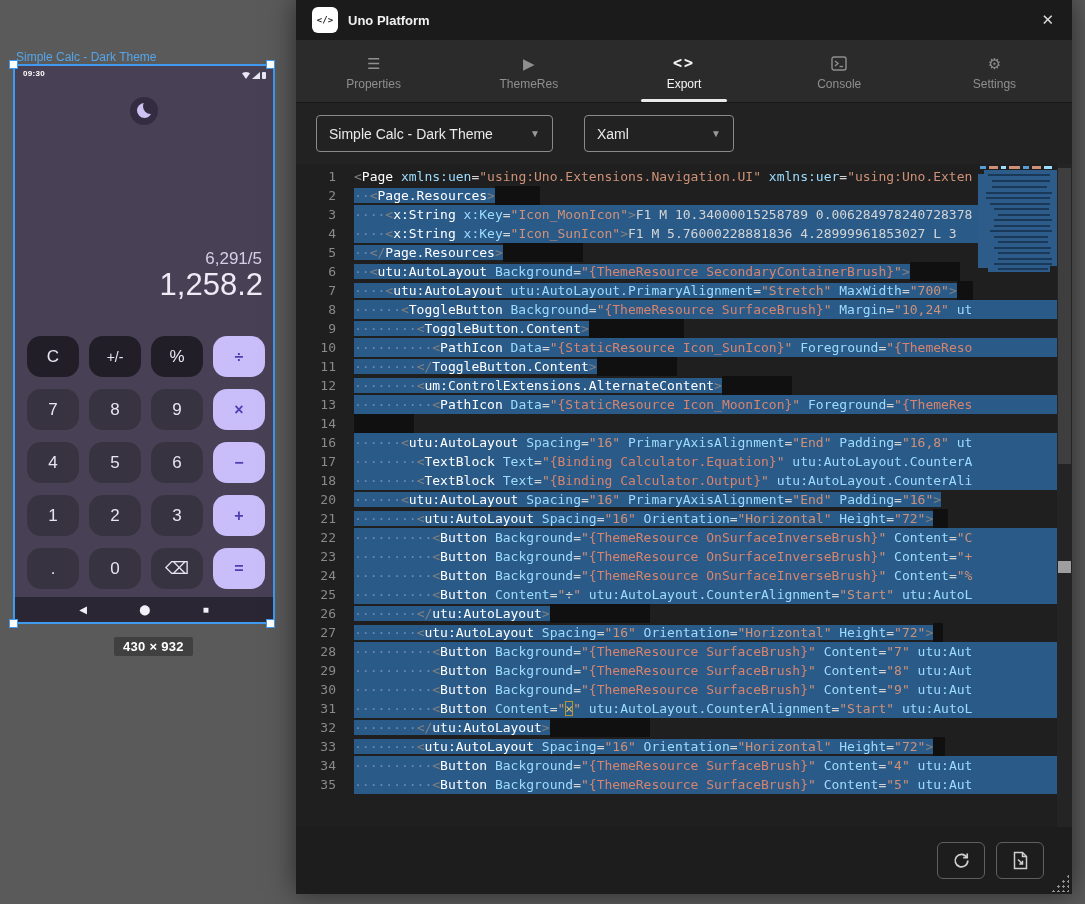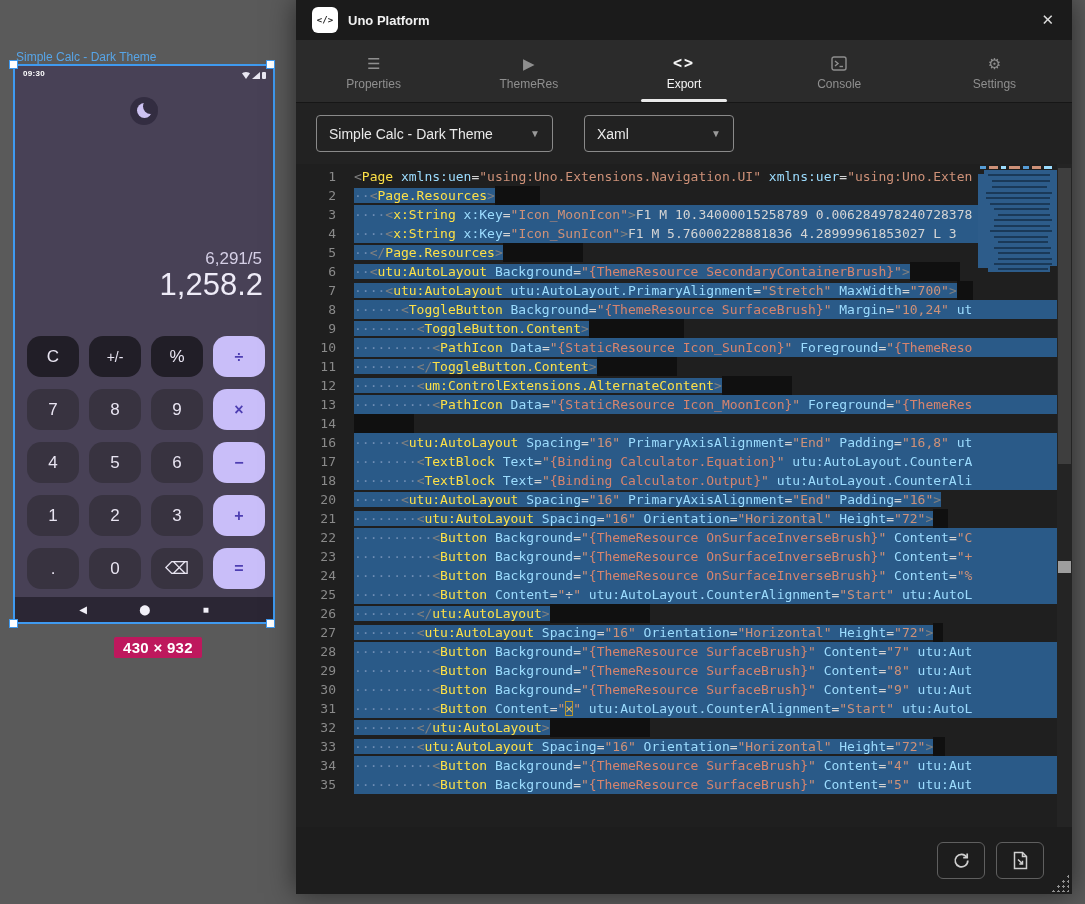--- a/index.html
+++ b/index.html
@@ -3,21 +3,21 @@
 <meta charset="utf-8">
 <style>
   html,body{margin:0;padding:0;width:1085px;height:904px;overflow:hidden;background:#5a5a5a;
     font-family:"Liberation Sans",sans-serif;-webkit-font-smoothing:antialiased;}
   
   #canvas{position:absolute;left:0;top:0;width:296px;height:904px;background:#5a5a5a;}
   #frame-label{position:absolute;left:16px;top:50px;font-size:12px;color:#57a5e8;}
   #phone{position:absolute;left:13px;top:64px;width:262px;height:560px;box-sizing:border-box;
     border:2px solid #3f9af0;background:#484156;}
   .handle{position:absolute;width:9px;height:9px;background:#fff;border:1px solid #3f9af0;box-sizing:border-box;}
-  #size-badge{position:absolute;left:114px;top:637px;background:#be185d;color:#fff;font-size:15px;
+  #size-badge{position:absolute;left:114px;top:637px;background:#404040;color:#fff;font-size:13px;
     font-weight:bold;padding:2px 9px;border-radius:2px;letter-spacing:.3px;}
   #status-time{position:absolute;left:8px;top:3px;font-size:8px;font-weight:bold;color:#fff;letter-spacing:.3px;}
   #status-icons{position:absolute;right:7px;top:5px;display:flex;gap:2px;align-items:flex-end;height:8px;}
   .wifi{width:8px;height:7px;background:#e9e7f2;clip-path:polygon(50% 100%,0 18%,18% 6%,50% 0,82% 6%,100% 18%);}
   .signal{width:8px;height:7px;background:#e9e7f2;clip-path:polygon(100% 0,100% 100%,0 100%);}
   .battery{width:4px;height:7px;background:#e9e7f2;border-radius:1px;}
   #moon-btn{position:absolute;left:50%;margin-left:-14px;top:31px;width:28px;height:28px;border-radius:50%;
     background:#332d41;overflow:hidden;}
   #moon-btn .m1{position:absolute;left:7px;top:6px;width:15px;height:15px;border-radius:50%;background:#cdc2f2;}
   #moon-btn .m2{position:absolute;left:13px;top:2px;width:15px;height:15px;border-radius:50%;background:#332d41;}
@@ -61,21 +61,21 @@
   
   #editor{position:relative;height:663px;background:#1f1f1f;overflow:hidden;
     font-family:"DejaVu Sans Mono","Liberation Mono",monospace;font-size:13px;}
   #lines{position:absolute;left:0;top:3px;right:15px;}
   .line{display:flex;height:19px;line-height:19px;white-space:pre;}
   .num{width:40px;text-align:right;color:#8a8a8a;flex:none;}
   .codeln{margin-left:18px;flex:1;}
   .codeln.selbg{background:#2a5a88;}
   .sel{background:#2a5a88;}
   .tail{display:inline-block;height:19px;background:#101010;vertical-align:top;}
-  .tok-p{color:#808080;} .tok-t{color:#fde047;} .tok-a{color:#9cdcfe;}
+  .tok-p{color:#808080;} .tok-t{color:#ffffff;} .tok-a{color:#9cdcfe;}
   .tok-s{color:#ce9178;} .tok-m{color:#d6846e;} .tok-x{color:#d4d4d4;}
   .tok-i{color:#6d8cb3;}
   .tok-y{color:#e8c064;outline:1px solid #b8962e;outline-offset:-1px;}
   #minimap{position:absolute;top:1px;right:15px;width:79px;height:112px;background:#1f1f1f;}
   #mm-block{position:absolute;left:0;top:5px;right:0;height:102px;background:#2d5c8a;}
   .mm-bar{position:absolute;height:2px;background:rgba(8,22,38,.5);}
   .mm-spec{position:absolute;top:1px;height:3px;}
   .mm-notch{position:absolute;background:#1f1f1f;}
   #vscroll{position:absolute;top:0;right:0;width:15px;height:100%;background:#242424;}
   #vthumb{position:absolute;top:4px;left:1px;width:13px;height:296px;background:#3e3e3e;}

